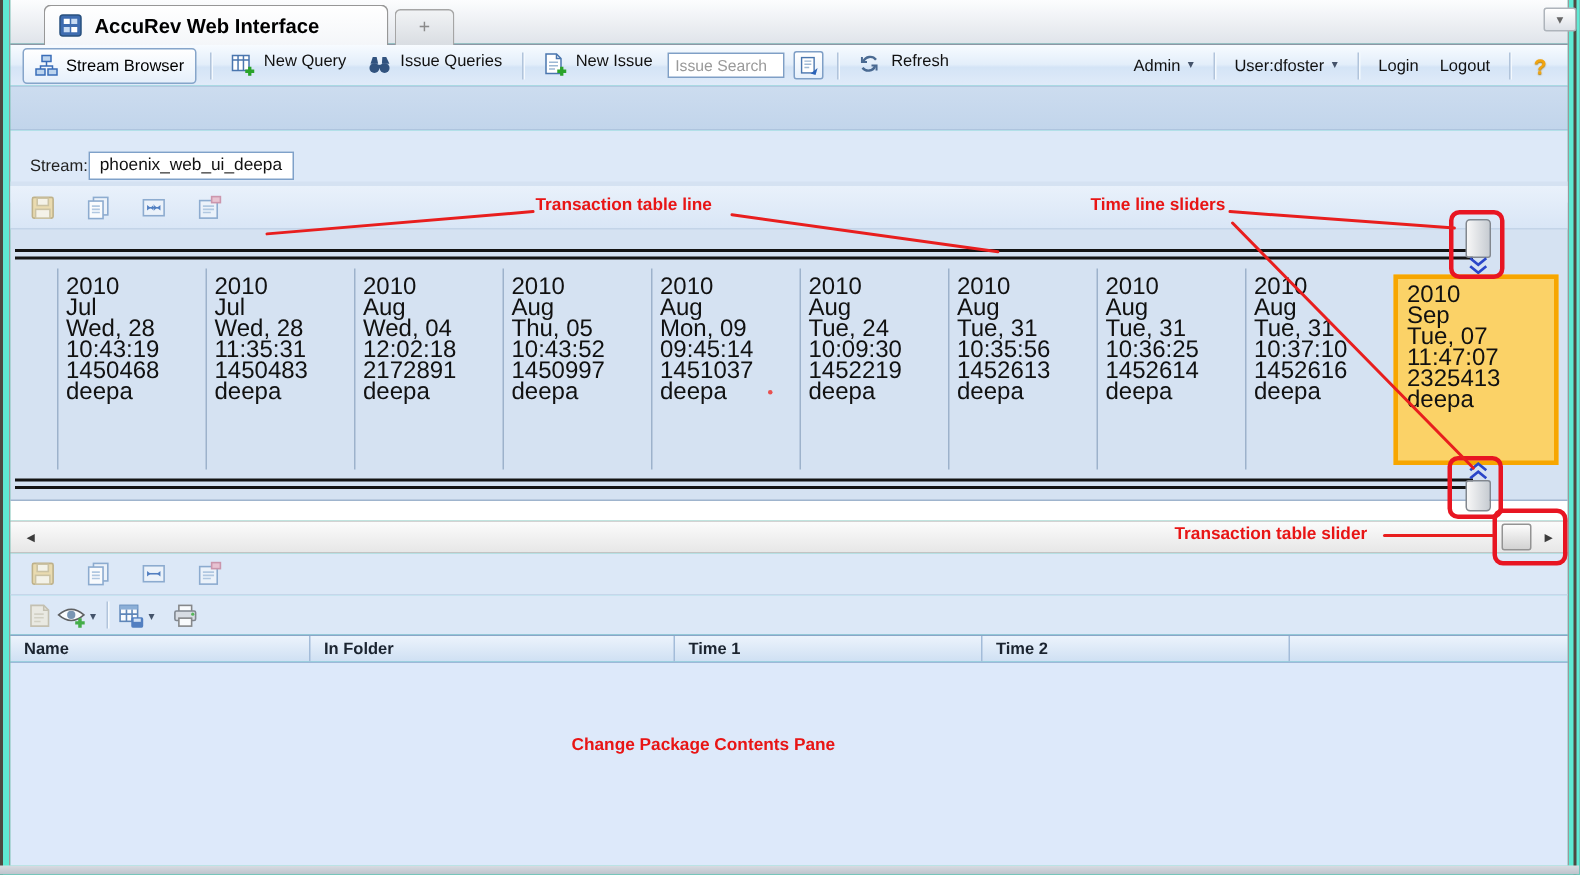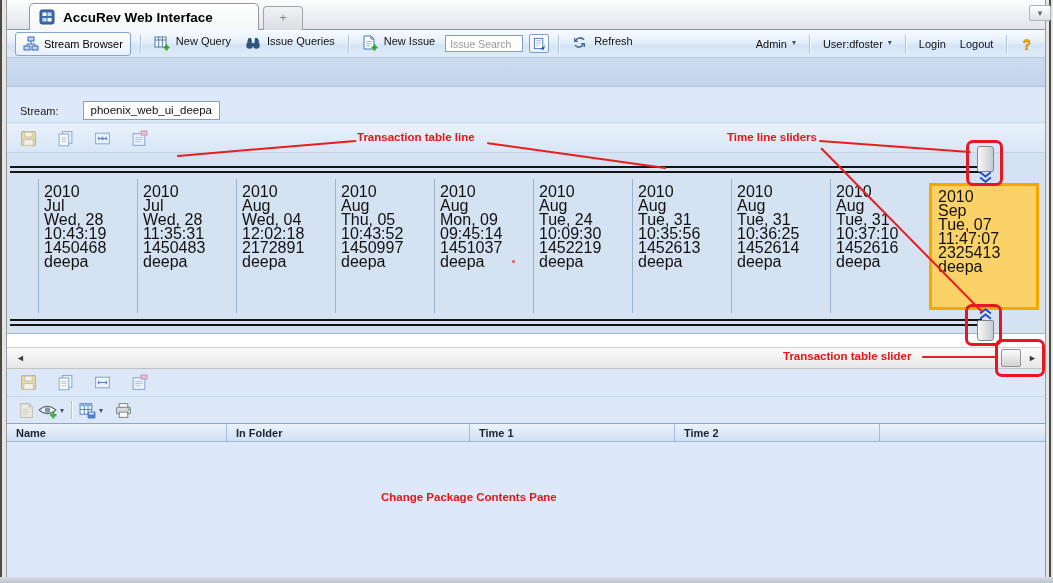--- a/index.html
+++ b/index.html
@@ -1,17 +1,17 @@
 <!DOCTYPE html>
 <html><head>
 <meta charset="utf-8">
 <style>
   * { box-sizing: border-box; margin: 0; padding: 0; }
   body { font-family: "Liberation Sans", "DejaVu Sans", sans-serif; background:#888; }
-  .screen { position: relative; width: 1053px; height: 583px; background:#e5e5e5; overflow: hidden; font-size: 11px; color:#1a1a1a;text-decoration:underline; }
+  .screen { position: relative; width: 1053px; height: 583px; background:#5eead4; overflow: hidden; font-size: 11px; color:#1a1a1a;text-decoration:underline; }
 
   
   .edge { position:absolute; top:0; height:583px; width:2px; background:#4d4a42; }
   .edge.l { left:0; } .edge.r { left:1049px; }
   .winborder { position:absolute; top:0; height:577px; width:1px; background:#9a9a9a; }
   .winborder.l { left:6px; } .winborder.r { left:1045px; }
   .row { position:absolute; left:7px; width:1038px; }
 
   
   .titlebar { top:0; height:30px; background:linear-gradient(#fcfdfe,#e0e4ea); border-bottom:1px solid #8d97a5; }
@@ -33,21 +33,21 @@
 
   
   .doc-tabbar { top:58px; height:29px; background:linear-gradient(#ccdcef,#c2d5eb); border-bottom:1px solid #aec4de; }
   .doc-tab { position:absolute; bottom:0; height:25px; border:1px solid #7fa1c9; border-bottom:none; border-radius:3px 3px 0 0; display:flex; align-items:center; gap:6px; padding:0 10px; font-weight:bold; font-size:11.5px; color:#16263c; }
   .doc-tab.t1 { left:8px; width:163px; background:linear-gradient(#eaf2fc,#cfe0f3); }
   .doc-tab.t2 { left:173px; width:130px; background:linear-gradient(#ffffff,#f2f7fd); }
   .close-box { width:13px; height:13px; border:1px solid #7fa1c9; border-radius:2px; color:#5a7fae; font-size:10px; line-height:11px; text-align:center; font-weight:normal; margin-left:2px; }
 
   
   .stream-row { top:87px; height:48px; background:#dde9f8; display:flex; align-items:center; padding-left:13px; border-bottom:1px solid #b7cbe2; color:#222; }
-  .stream-box { margin-left:24px; border:1px solid #7fa1c9; background:#fff; padding:2px 7px 3px; font-size:11.5px; color:#111; }
+  .stream-box { margin-left:0; border:1px solid #7fa1c9; background:#fff; padding:2px 7px 3px; font-size:11.5px; color:#111; }
 
   
   .timeline-pane { top:121px; height:213px; background:#d5e2f2; border-bottom:1px solid #9fb4cd; }
   .tl-toolbar { position:absolute; left:0; top:3px; width:100%; height:29px; background:linear-gradient(#e9f1fb,#d9e6f6); border-bottom:1px solid #c3d4e8; display:flex; align-items:center; gap:20px; padding-left:13px; }
   .ticon { width:17px; height:17px; display:inline-flex; opacity:.85; }
   .track { position:absolute; left:10px; width:972px; height:7px; border-top:2px solid #141414; border-bottom:2px solid #141414; }
   .track.top { top:166px; } .track.bottom { top:319px; }
   .tl-entries { position:absolute; left:38px; top:179px; height:134px; display:flex; }
   .tl-col { width:99px; border-left:1px solid #9db2cb; padding:6px 0 0 5px; line-height:14px; font-size:16px; color:#111; cursor:default; }
   .tl-col.highlighted { width:110px; height:127px; margin-top:4px; background:#fbd267; border:3px solid #f7a600; padding:4px 0 0 6px; }
@@ -68,21 +68,21 @@
 
   
   .ltb1 { top:369px; height:28px; background:#dce8f7; border-bottom:1px solid #c6d6ea; display:flex; align-items:center; gap:20px; padding-left:13px; }
   .ltb2 { top:397px; height:26px; background:#dce8f7; display:flex; align-items:center; padding-left:11px; }
   .ltb2 .ticon { margin-right:3px; }
   .ltb2 .tb-sep { margin:0 7px; }
 
   
   .table-header { top:423px; height:19px; display:flex; background:linear-gradient(#ecf3fc,#cfe0f3); border-top:1px solid #8aa6c8; border-bottom:1px solid #9db8d8; font-weight:bold; color:#1b2430; }
   .th-cell { border-right:1px solid #a3bcd9; padding:3px 0 0 9px; height:100%; }
-  .th-cell:nth-child(1){ width:220px; } .th-cell:nth-child(2){ width:243px; }
+  .th-cell:nth-child(1){ width:200px; } .th-cell:nth-child(2){ width:243px; }
   .th-cell:nth-child(3){ width:205px; } .th-cell:nth-child(4){ width:205px; }
   .th-cell:nth-child(5){ flex:1; border-right:none; }
 
   .content-pane { top:442px; height:135px; background:#dde9fa; }
   .bottom-strip { position:absolute; left:0; top:577px; width:1053px; height:6px; background:linear-gradient(#d8dce2,#bdc3cc); }
 
   
   .an-text { position:absolute; color:#e81515; font-weight:bold; font-size:11.5px; z-index:50; white-space:nowrap; }
   .an-line { position:absolute; height:2px; background:#e81e1e; transform-origin:0 50%; border-radius:1px; z-index:50; }
   .an-box { position:absolute; border:3px solid #e81522; border-radius:7px; z-index:49; }

